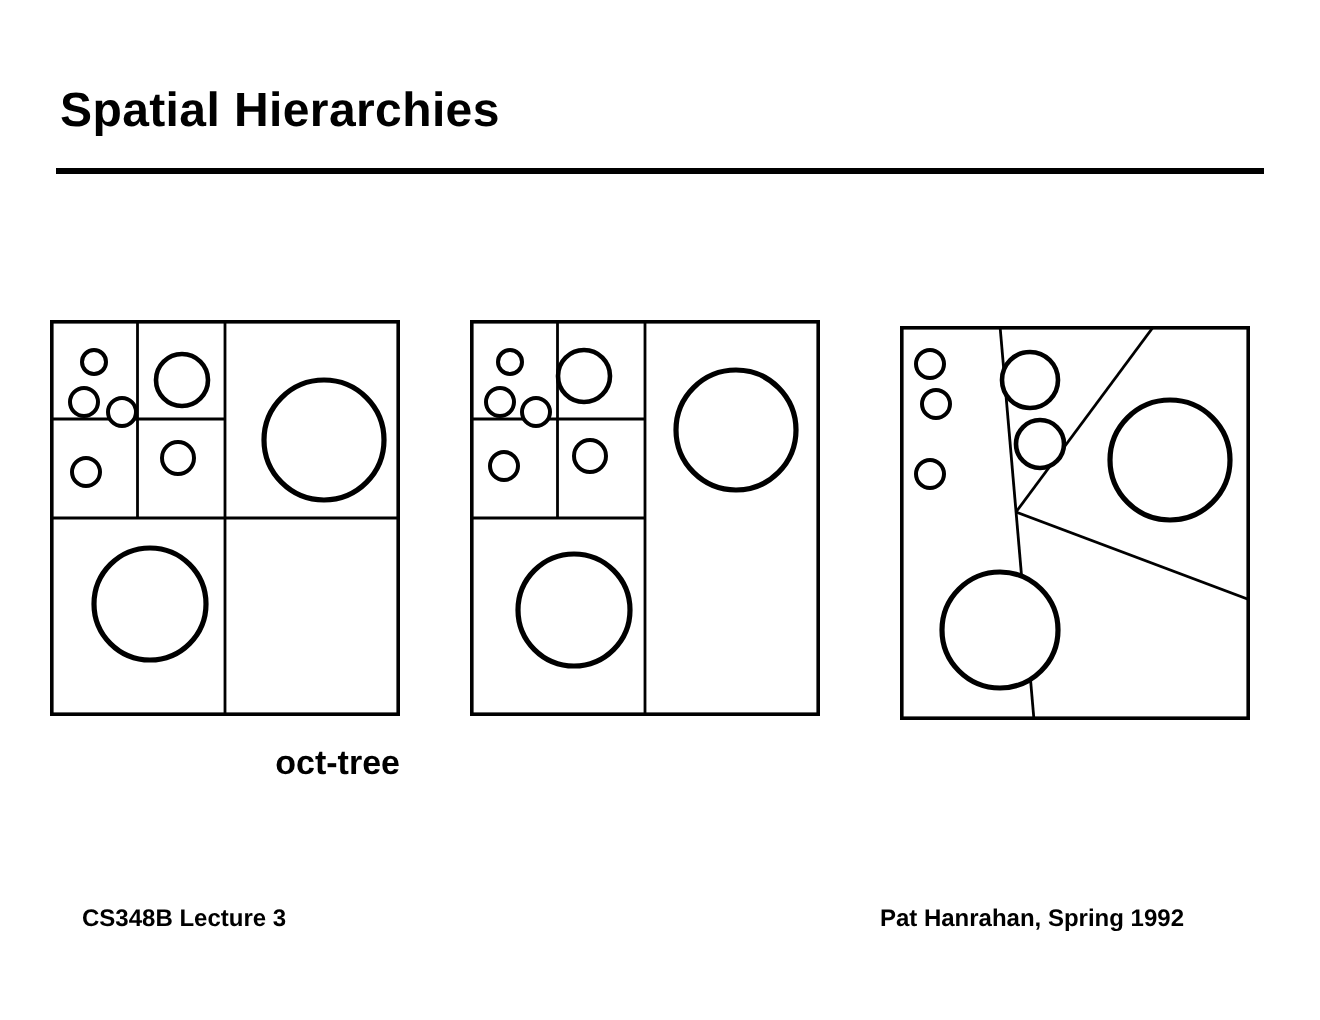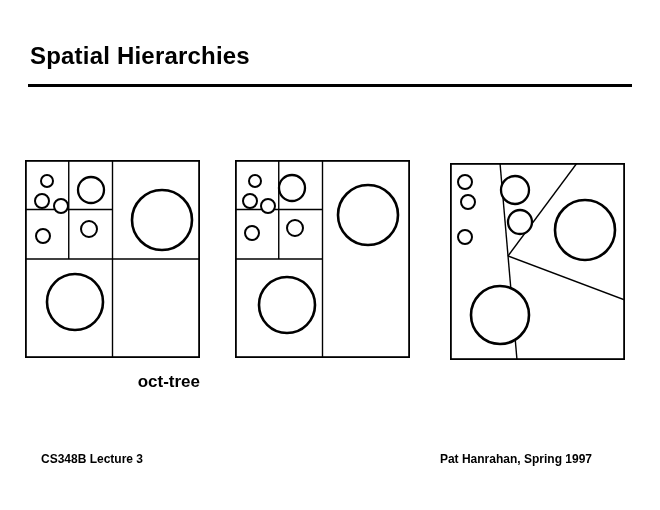--- a/index.html
+++ b/index.html
@@ -115,15 +115,15 @@
         <circle cx="65" cy="27" r="14" fill="#ffffff" stroke="#000000" stroke-width="2.3"></circle>
         <circle cx="70" cy="59" r="12" fill="#ffffff" stroke="#000000" stroke-width="2.3"></circle>
         <circle cx="135" cy="67" r="30" fill="#ffffff" stroke="#000000" stroke-width="2.6"></circle>
         <circle cx="50" cy="152" r="29" fill="#ffffff" stroke="#000000" stroke-width="2.6"></circle>
       </svg>
     </div>
 
   <div class="dlabel l0">oct-tree</div>
 
   <div class="footer footer-left">CS348B Lecture 3</div>
-  <div class="footer footer-right">Pat Hanrahan, Spring 1997</div>
+  <div class="footer footer-right">Pat Hanrahan, Spring 1992</div>
 
 </div>
 
 </body></html>

